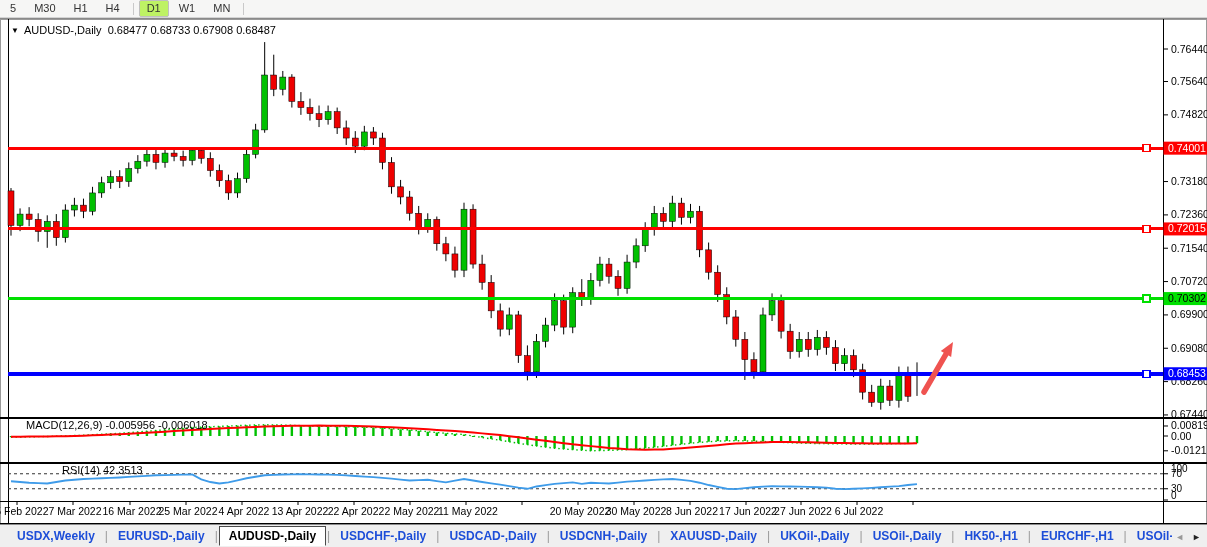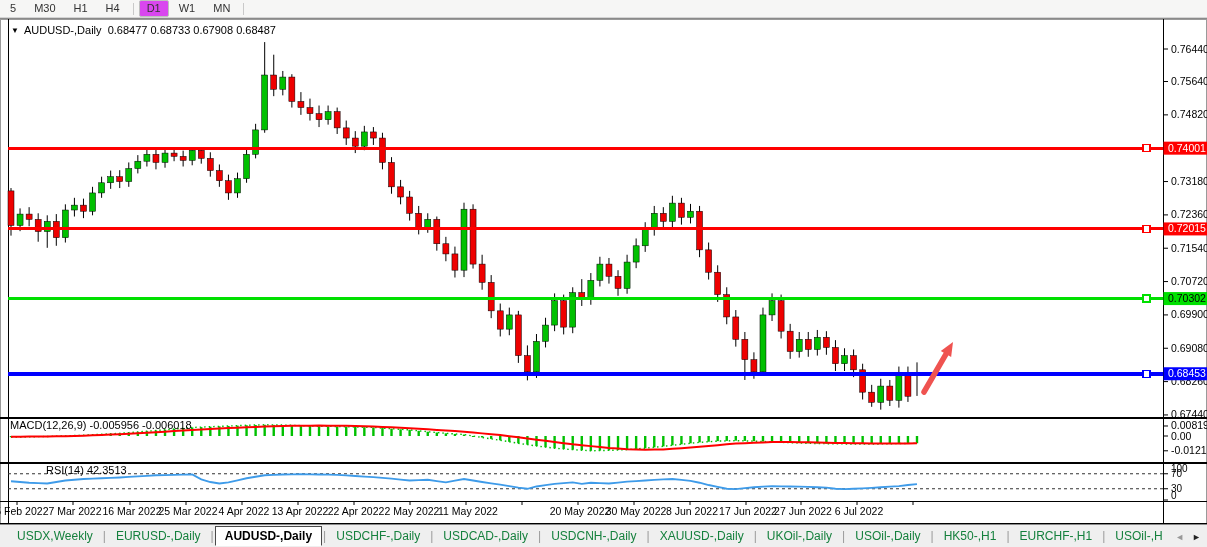--- a/index.html
+++ b/index.html
@@ -2,36 +2,36 @@
 <html><head>
 <meta charset="utf-8">
 <style>
   html,body{margin:0;padding:0;background:#fff;width:1207px;height:547px;overflow:hidden;
     font-family:"Liberation Sans",sans-serif;-webkit-font-smoothing:none;}
   
   .toolbar{position:absolute;top:0;left:0;width:1207px;height:18px;background:#f6f6f5;
     border-bottom:1px solid #d4d4d4;display:flex;align-items:center;padding-left:1px;box-sizing:border-box;}
   .tf-btn{font-size:11px;color:#333;padding:0 7px;height:15px;line-height:15px;margin:0 1px;
     border:1px solid transparent;border-radius:2px;}
-  .tf-btn.sel{background:#d946ef;border-color:#bfbfbf;}
+  .tf-btn.sel{background:#bef264;border-color:#bfbfbf;}
   .tf-sep{width:1px;height:12px;background:#c9c9c9;margin:0 4px;}
   
   .chart-window{position:absolute;top:18px;left:0;width:1207px;height:506px;background:#fff;
     border-top:1px solid #8a8a8a;box-sizing:border-box;}
   .chart-window svg{position:absolute;top:0;left:0;}
   .chart-title{position:absolute;top:5px;left:11px;font-size:11px;color:#000;white-space:nowrap;z-index:5;}
   .chart-title .dd{font-size:8px;margin-right:5px;position:relative;top:-1px;}
-  .pane-label{position:absolute;left:10px;font-size:11px;color:#000;z-index:5;white-space:nowrap;}
+  .pane-label{position:absolute;left:26px;font-size:11px;color:#000;z-index:5;white-space:nowrap;}
   .macd-lbl{top:400px;}
   .rsi-lbl{top:445px;padding-left:36px;}
   
   .tab-bar{position:absolute;top:524px;left:0;width:1207px;height:23px;background:#efefef;
     border-top:1px solid #8a8a8a;display:flex;align-items:center;box-sizing:border-box;
     overflow:hidden;padding-left:8px;}
-  .tab{font-size:12px;color:#15803d;padding:2px 9px;white-space:nowrap;}
+  .tab{font-size:12px;color:#1d4ed8;padding:2px 9px;white-space:nowrap;font-weight:bold;}
   .tab.active{background:#fff;border:1px solid #4a4a4a;border-bottom:1px solid #fff;
     font-weight:bold;color:#000;}
   .tab-sep{color:#9a9a9a;font-size:12px;padding:0 1px;}
   .tab-arrows{position:absolute;right:3px;top:0;height:23px;display:flex;align-items:center;
     gap:8px;background:#efefef;padding:0 3px;}
   .tab-arrow{font-size:9px;}
   .tab-arrow.left{color:#999;}
   .tab-arrow.right{color:#222;}
 </style>
 </head>

